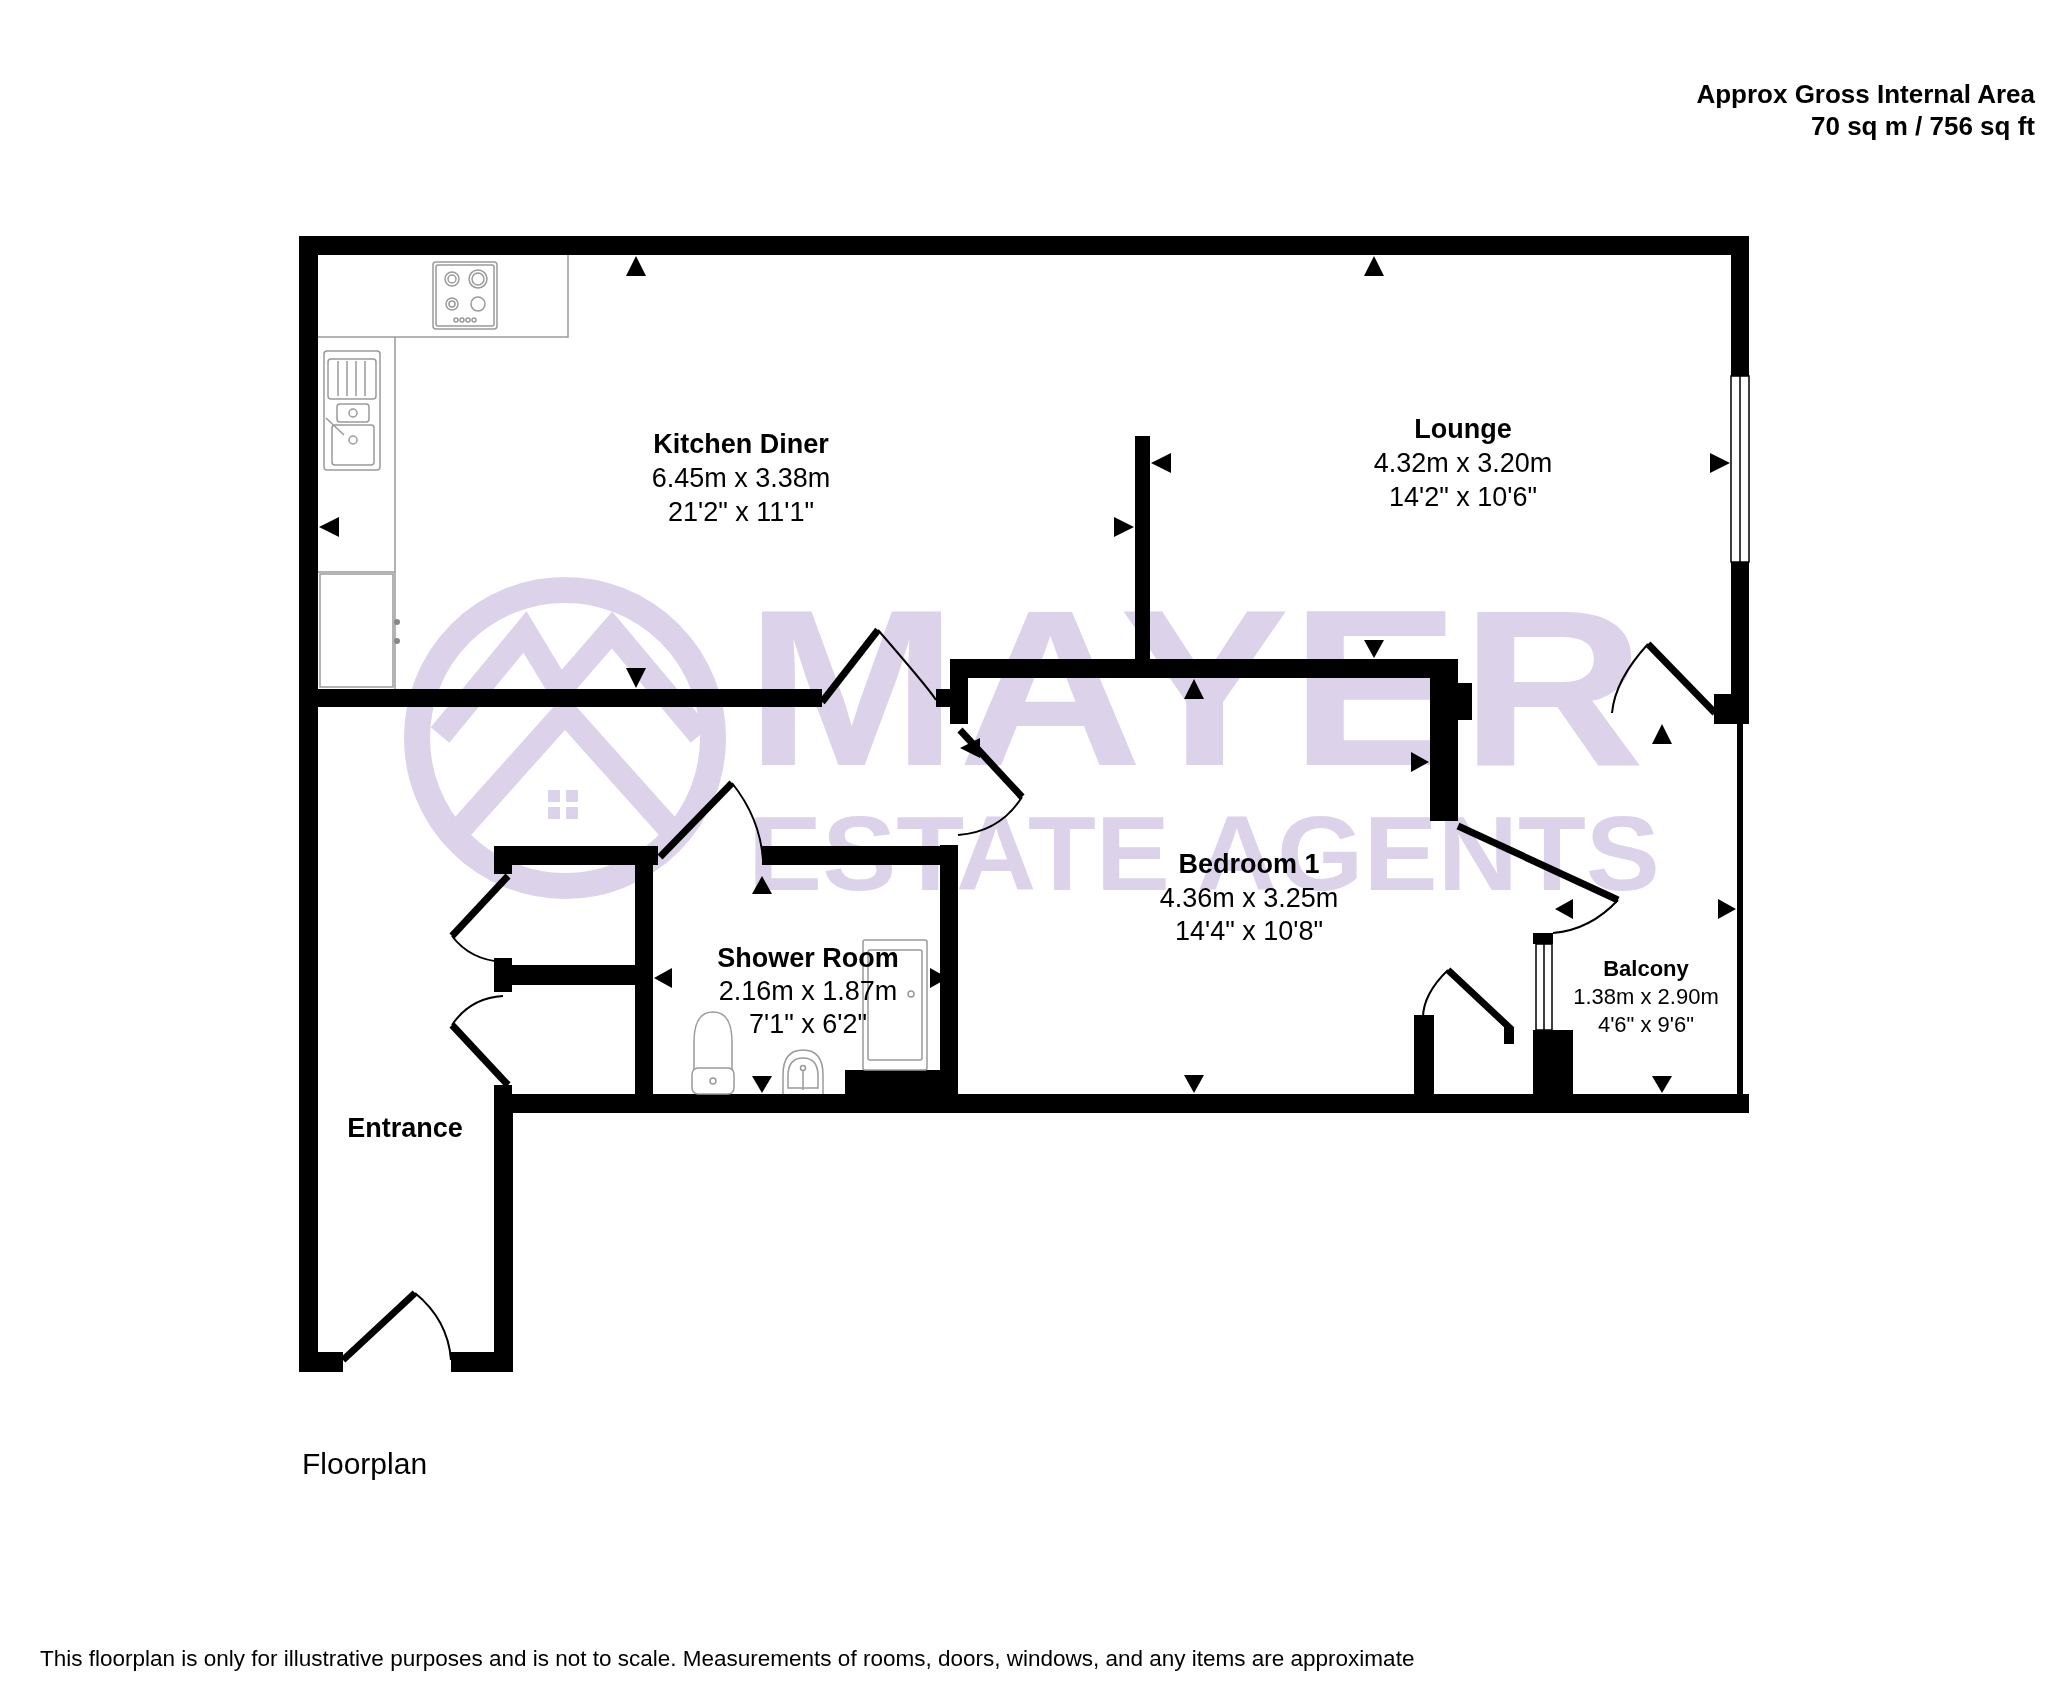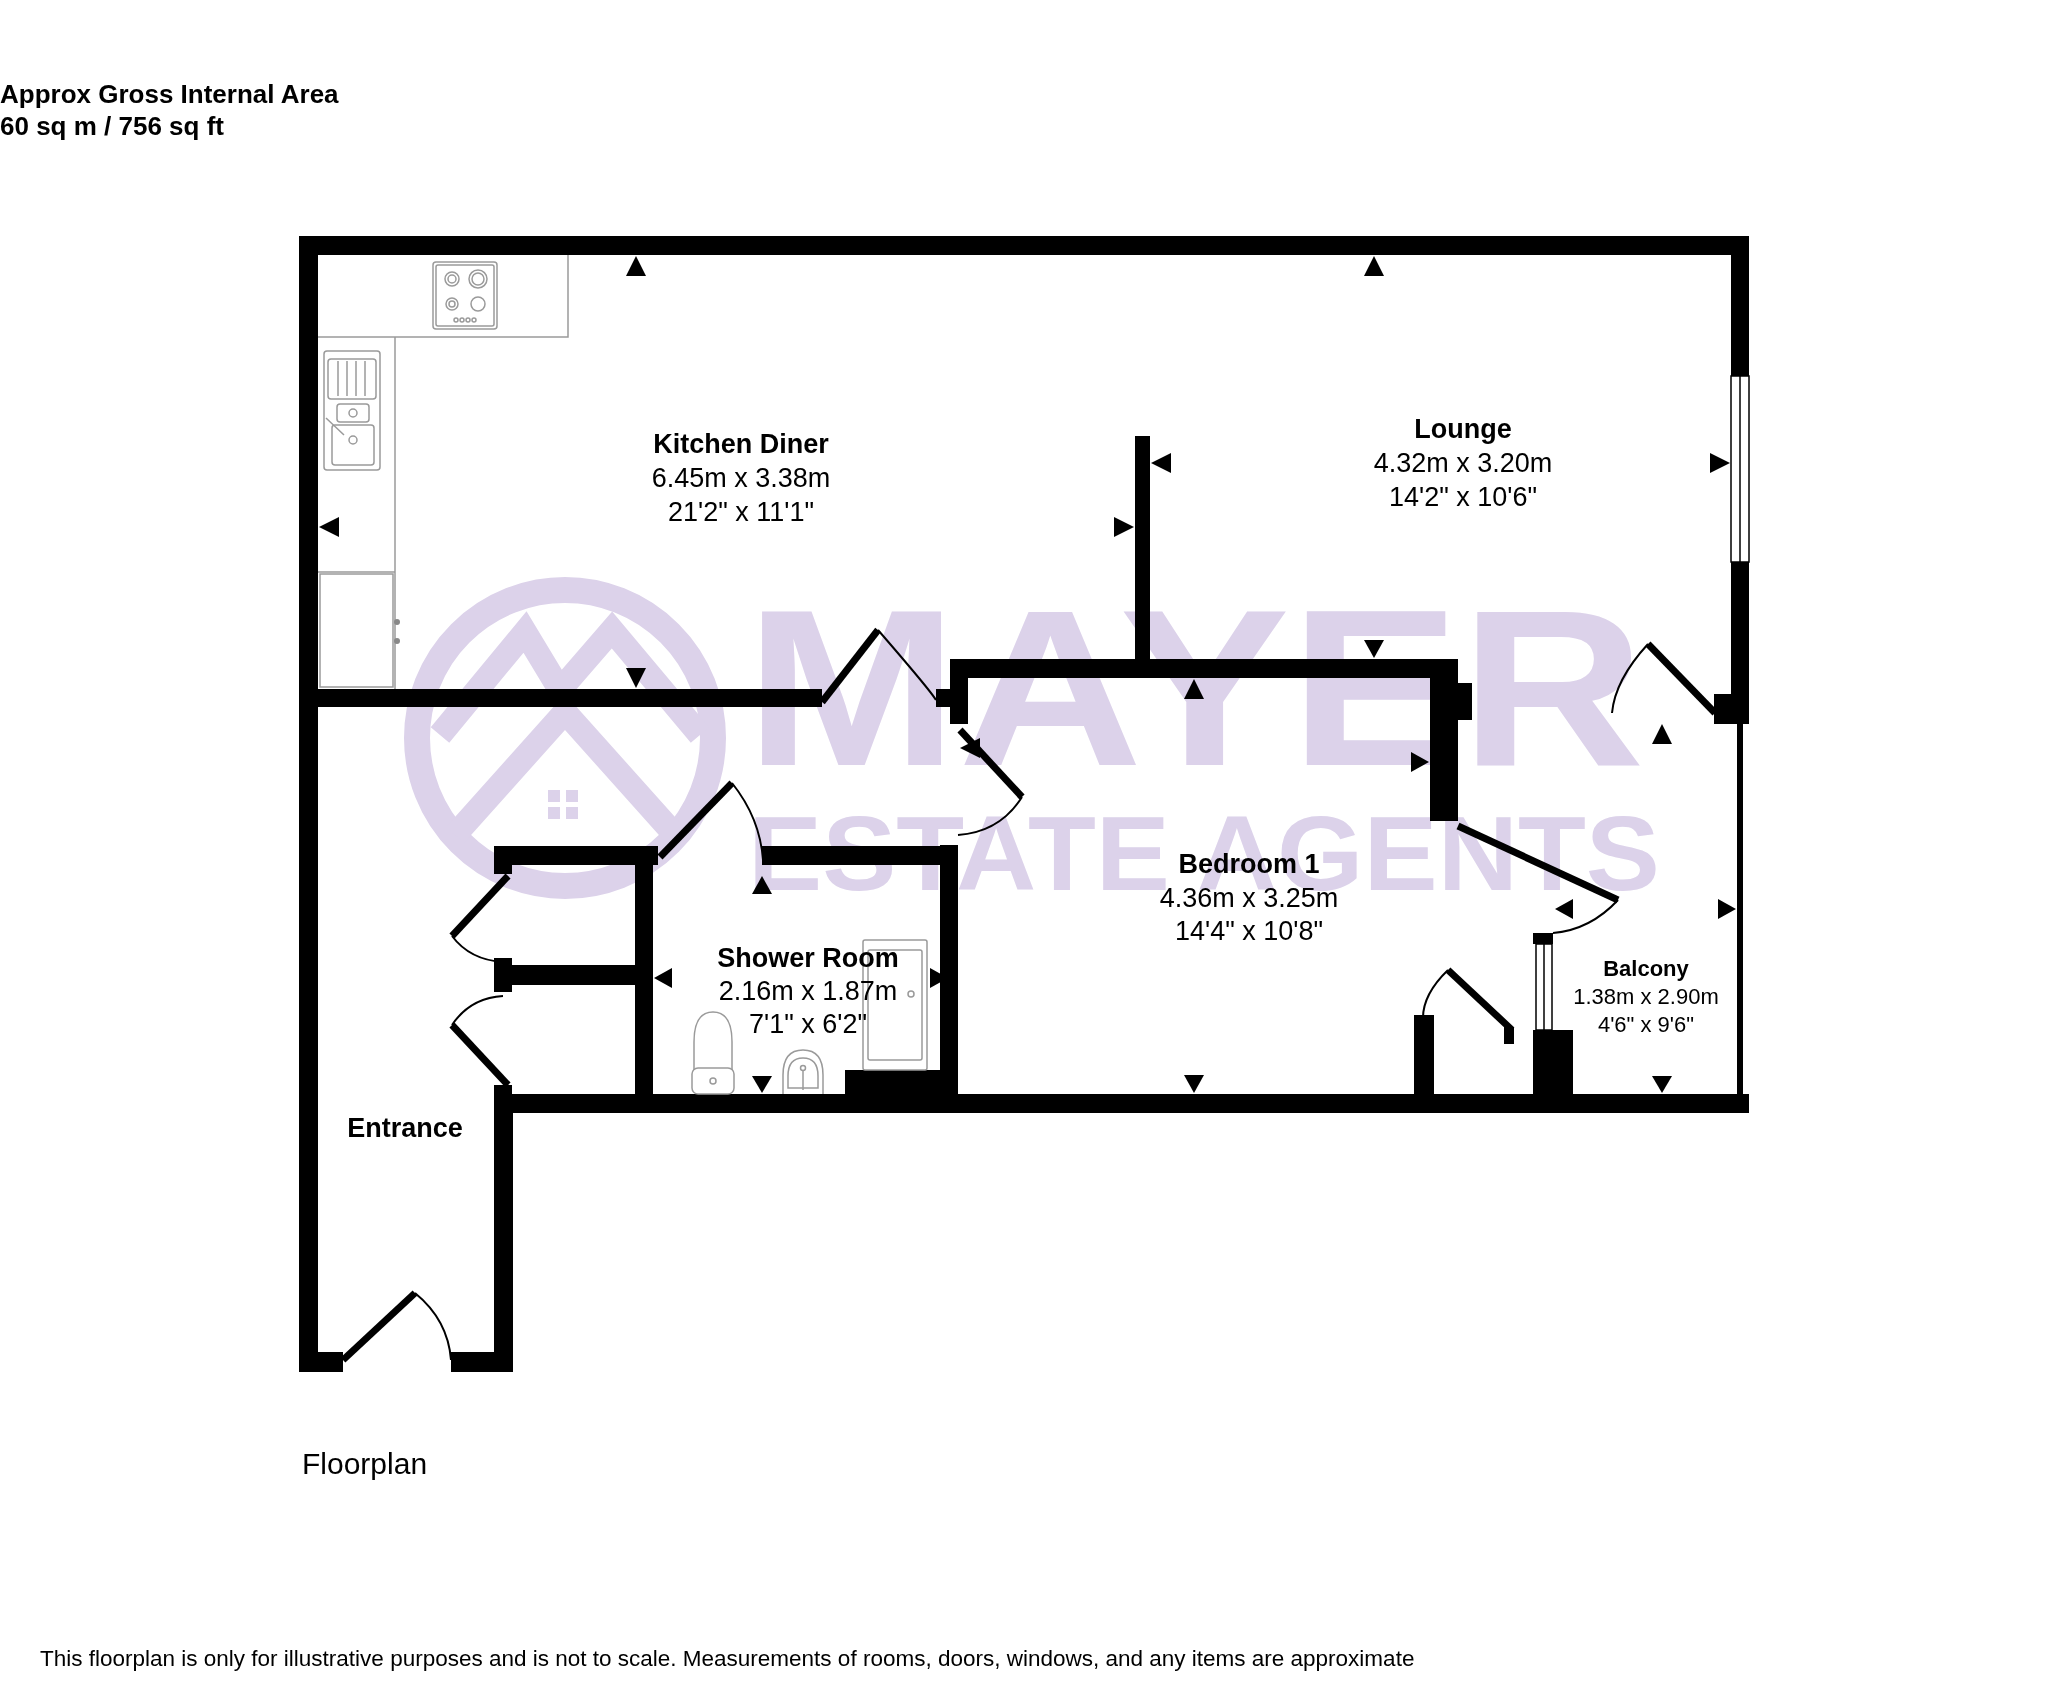--- a/index.html
+++ b/index.html
@@ -1,38 +1,38 @@
 <!DOCTYPE html>
 <html><head>
 <meta charset="utf-8">
 <style>
   html, body { margin: 0; padding: 0; background: #ffffff; }
   body { width: 2048px; height: 1700px; position: relative; overflow: hidden; font-family: "Liberation Sans", sans-serif; color: #000; }
-  .title { position: absolute; left: 0; width: 2035px; top: 78px; text-align: left; font-weight: bold; font-size: 26px; line-height: 32px; }
+  .title { position: absolute; left: 0; width: 2035px; top: 78px; text-align: right; font-weight: bold; font-size: 26px; line-height: 32px; }
   svg.plan { position: absolute; left: 0; top: 0; }
   .wm { fill: #dcd2ea; }
   .wall { fill: #000; }
   .thin { fill: none; stroke: #000; stroke-width: 2; }
   .leaf { stroke: #000; stroke-width: 7; stroke-linecap: butt; }
   .fit { fill: none; stroke: #9a9a9a; stroke-width: 1.5; }
   .arrow { fill: #000; }
   .room-name { font-weight: bold; font-size: 27px; text-anchor: middle; }
   .room-dim { font-size: 27px; text-anchor: middle; }
   .room-name-sm { font-weight: bold; font-size: 22px; text-anchor: middle; }
   .room-dim-sm { font-size: 22px; text-anchor: middle; }
   .wm-text { font-family: "Liberation Sans", sans-serif; font-weight: bold; fill: #dcd2ea; }
   .floor-label { position: absolute; left: 302px; top: 1447px; font-size: 30px; }
   .disclaimer { position: absolute; left: 0; width: 2035px; top: 1645px; text-align: left; font-size: 22.5px; line-height: 27px; margin-left: 40px; }
 </style>
 </head>
 <body>
 
 <div class="title">
   <div>Approx Gross Internal Area</div>
-  <div>60 sq m / 756 sq ft</div>
+  <div>70 sq m / 756 sq ft</div>
 </div>
 
 <svg class="plan" width="2048" height="1700" viewBox="0 0 2048 1700">
 
   <g>
     <g>
       <circle cx="565" cy="738" r="148" fill="none" stroke="#dcd2ea" stroke-width="26"></circle>
 
       <polyline points="440,735 525,632 560,690 612,630 700,735" fill="none" stroke="#dcd2ea" stroke-width="24" stroke-linejoin="miter"></polyline>
 

